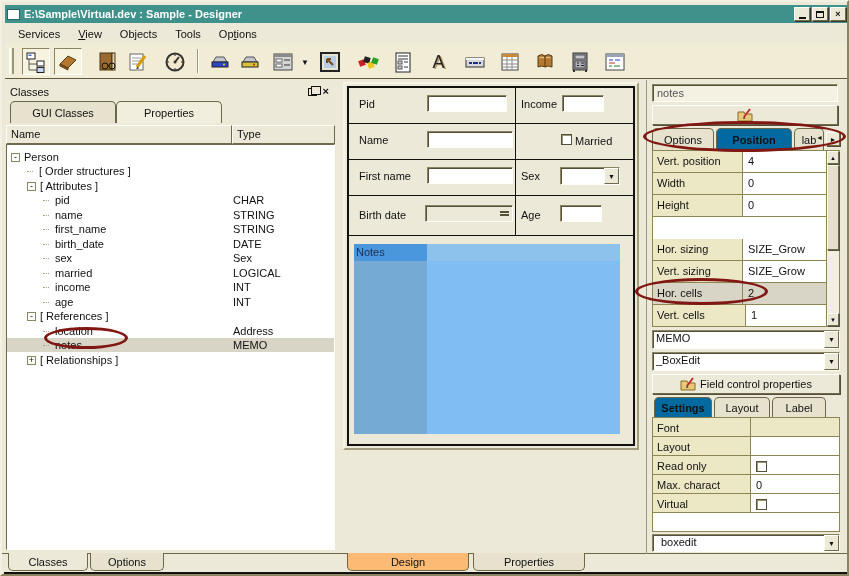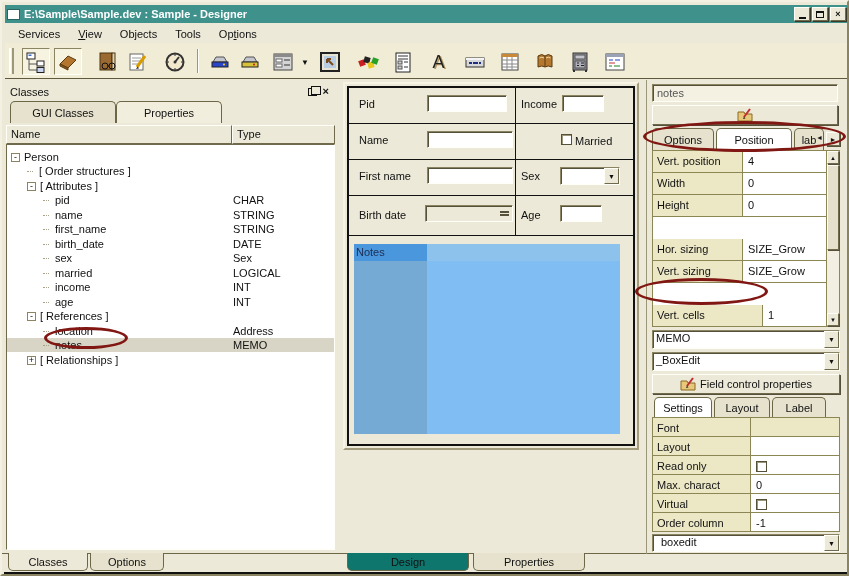--- a/index.html
+++ b/index.html
@@ -37,35 +37,35 @@
   
   .lp-header{position:absolute;left:4px;top:80px;width:329px;height:19px;display:flex;align-items:center;}
   .lp-title{padding-left:4px;}
   .lp-hicons{margin-left:auto;display:flex;align-items:center;gap:6px;padding-right:6px;}
   .float-icon{width:9px;height:8px;border:1px solid #111;position:relative;background:#ece9d8;}
   .float-icon:before{content:"";position:absolute;left:2px;top:-3px;width:8px;height:7px;border:1px solid #111;background:#ece9d8;}
   .x-icon{font-weight:bold;font-size:11px;line-height:1;}
   .tab{position:absolute;height:22px;border:1px solid #6b6747;border-bottom:none;
        border-radius:5px 5px 0 0;background:#e6e2cd;display:flex;align-items:center;justify-content:center;}
   .tab.active{background:#f1eedd;z-index:3;}
-  .tab.activewhite{background:#ffffff;z-index:3;}
+  .tab.activewhite{background:#0369a1;z-index:3;font-weight:bold;}
   .colhdr{position:absolute;top:123px;height:19px;background:#ece9d8;border:1px solid #fffef7;
           border-right-color:#6f6a4c;border-bottom-color:#6f6a4c;padding:2px 4px;}
   .tree{position:absolute;left:4px;top:142px;width:329px;height:406px;background:#fff;
         border:1px solid #6f6a4c;border-right-color:#fffef7;border-bottom-color:#fffef7;overflow:hidden;}
   .trow{position:absolute;left:0;width:327px;height:14px;display:flex;align-items:center;}
   .trow.sel{background:#d8d4c6;}
   .exp{width:9px;height:9px;border:1px solid #8a8462;background:#fff;font-size:9px;line-height:7px;
        text-align:center;margin-right:4px;flex:none;color:#111;}
   .leafdash{width:6px;height:1px;border-top:1px dotted #a8a288;margin-right:6px;flex:none;}
   .ttype{position:absolute;left:226px;top:1px;}
   .btab{position:absolute;top:551px;height:18px;border:1px solid #6b6747;border-top:none;
         border-radius:0 0 5px 5px;background:#e6e2cd;display:flex;align-items:center;justify-content:center;}
   .btab.active{background:#ece9d8;}
-  .btab.activewhite{background:#0f766e;}
+  .btab.activewhite{background:#fdba74;}
   .tabline{position:absolute;top:551px;height:1px;background:#6b6747;}
   
   .formframe{position:absolute;left:341px;top:80px;width:296px;height:368px;background:#ece9d8;
              border:2px solid #f7f4e6;border-right-color:#a39d7e;border-bottom-color:#a39d7e;}
   .form{position:absolute;left:345px;top:84px;width:288px;height:360px;border:2px solid #111;background:#ece9d8;}
   .hline{position:absolute;left:0;width:284px;height:1px;background:#111;}
   .vline{position:absolute;left:166px;top:0;width:1px;height:147px;background:#111;}
   .flabel{position:absolute;white-space:nowrap;}
   .finput{position:absolute;background:#fff;border:1px solid #8a8462;border-right-color:#fffef7;
           border-bottom-color:#fffef7;box-shadow:inset 1px 1px 0 #55503a;}
@@ -102,21 +102,21 @@
   .ann{position:absolute;border:3px solid #801712;border-radius:50%;pointer-events:none;z-index:50;}
   .icon-svg{display:block;}
 </style>
 </head>
 <body>
 
 <div class="win">
 
   <div class="titlebar">
     <span class="appicon"></span>
-    <span class="apptitle">E:\Sample\Sample.dev : Sample - Designer</span>
+    <span class="apptitle">E:\Sample\Virtual.dev : Sample - Designer</span>
     <span class="winbtns">
       <span class="wbtn">
           <span class="min-glyph"></span>
         </span>
       <span class="wbtn">
           <span class="max-glyph"></span>
         </span>
       <span class="wbtn">
           <span>×</span>
         </span>
@@ -463,22 +463,26 @@
         <span class="pcell-v" style="margin-right:13px">0</span>
       </div>
     <div class="prow" style="top:88px;height:22px">
         <span class="pcell-l" style="width:90px">Hor. sizing</span>
         <span class="pcell-v" style="margin-right:13px">SIZE_Grow</span>
       </div>
     <div class="prow" style="top:110px;height:22px">
         <span class="pcell-l" style="width:90px">Vert. sizing</span>
         <span class="pcell-v" style="margin-right:13px">SIZE_Grow</span>
       </div>
+    <div class="prow hl" style="top:132px;height:22px">
+        <span class="pcell-l" style="width:90px">Hor. cells</span>
+        <span class="pcell-v" style="margin-right:13px">2</span>
+      </div>
     <div class="prow" style="top:154px;height:22px">
-        <span class="pcell-l" style="width:110px">Vert. cells</span>
+        <span class="pcell-l" style="width:93px">Vert. cells</span>
         <span class="pcell-v" style="margin-right:13px">1</span>
       </div>
     <div class="sb" style="right:0;top:0;height:175px">
       <div class="sbtn btn3d" style="top:0">
           <span>▲</span>
         </div>
       <div class="sthumb btn3d" style="top:14px;height:85px"></div>
       <div class="sbtn btn3d" style="bottom:0">
           <span>▼</span>
         </div>
@@ -531,24 +535,20 @@
         <span class="pcell-v"><span class="cb" style="position:static;display:inline-block;vertical-align:-2px"></span></span>
       </div>
     <div class="prow" style="top:57px;height:19px">
         <span class="pcell-l" style="width:98px">Max. charact</span>
         <span class="pcell-v">0</span>
       </div>
     <div class="prow" style="top:76px;height:19px">
         <span class="pcell-l" style="width:98px">Virtual</span>
         <span class="pcell-v"><span class="cb" style="position:static;display:inline-block;vertical-align:-2px"></span></span>
       </div>
-    <div class="prow" style="top:95px;height:20px">
-        <span class="pcell-l" style="width:98px">Order column</span>
-        <span class="pcell-v">-1</span>
-      </div>
   </div>
 
   <div class="combo" style="left:650px;top:532px;width:188px;height:18px">
     <span class="cfield" style="padding-left:8px">boxedit</span>
     <span class="cbtn">
         <span>▼</span>
       </span>
   </div>
 
   <div class="abs" style="left:2px;top:570px;width:845px;height:2px;background:#111"></div>

